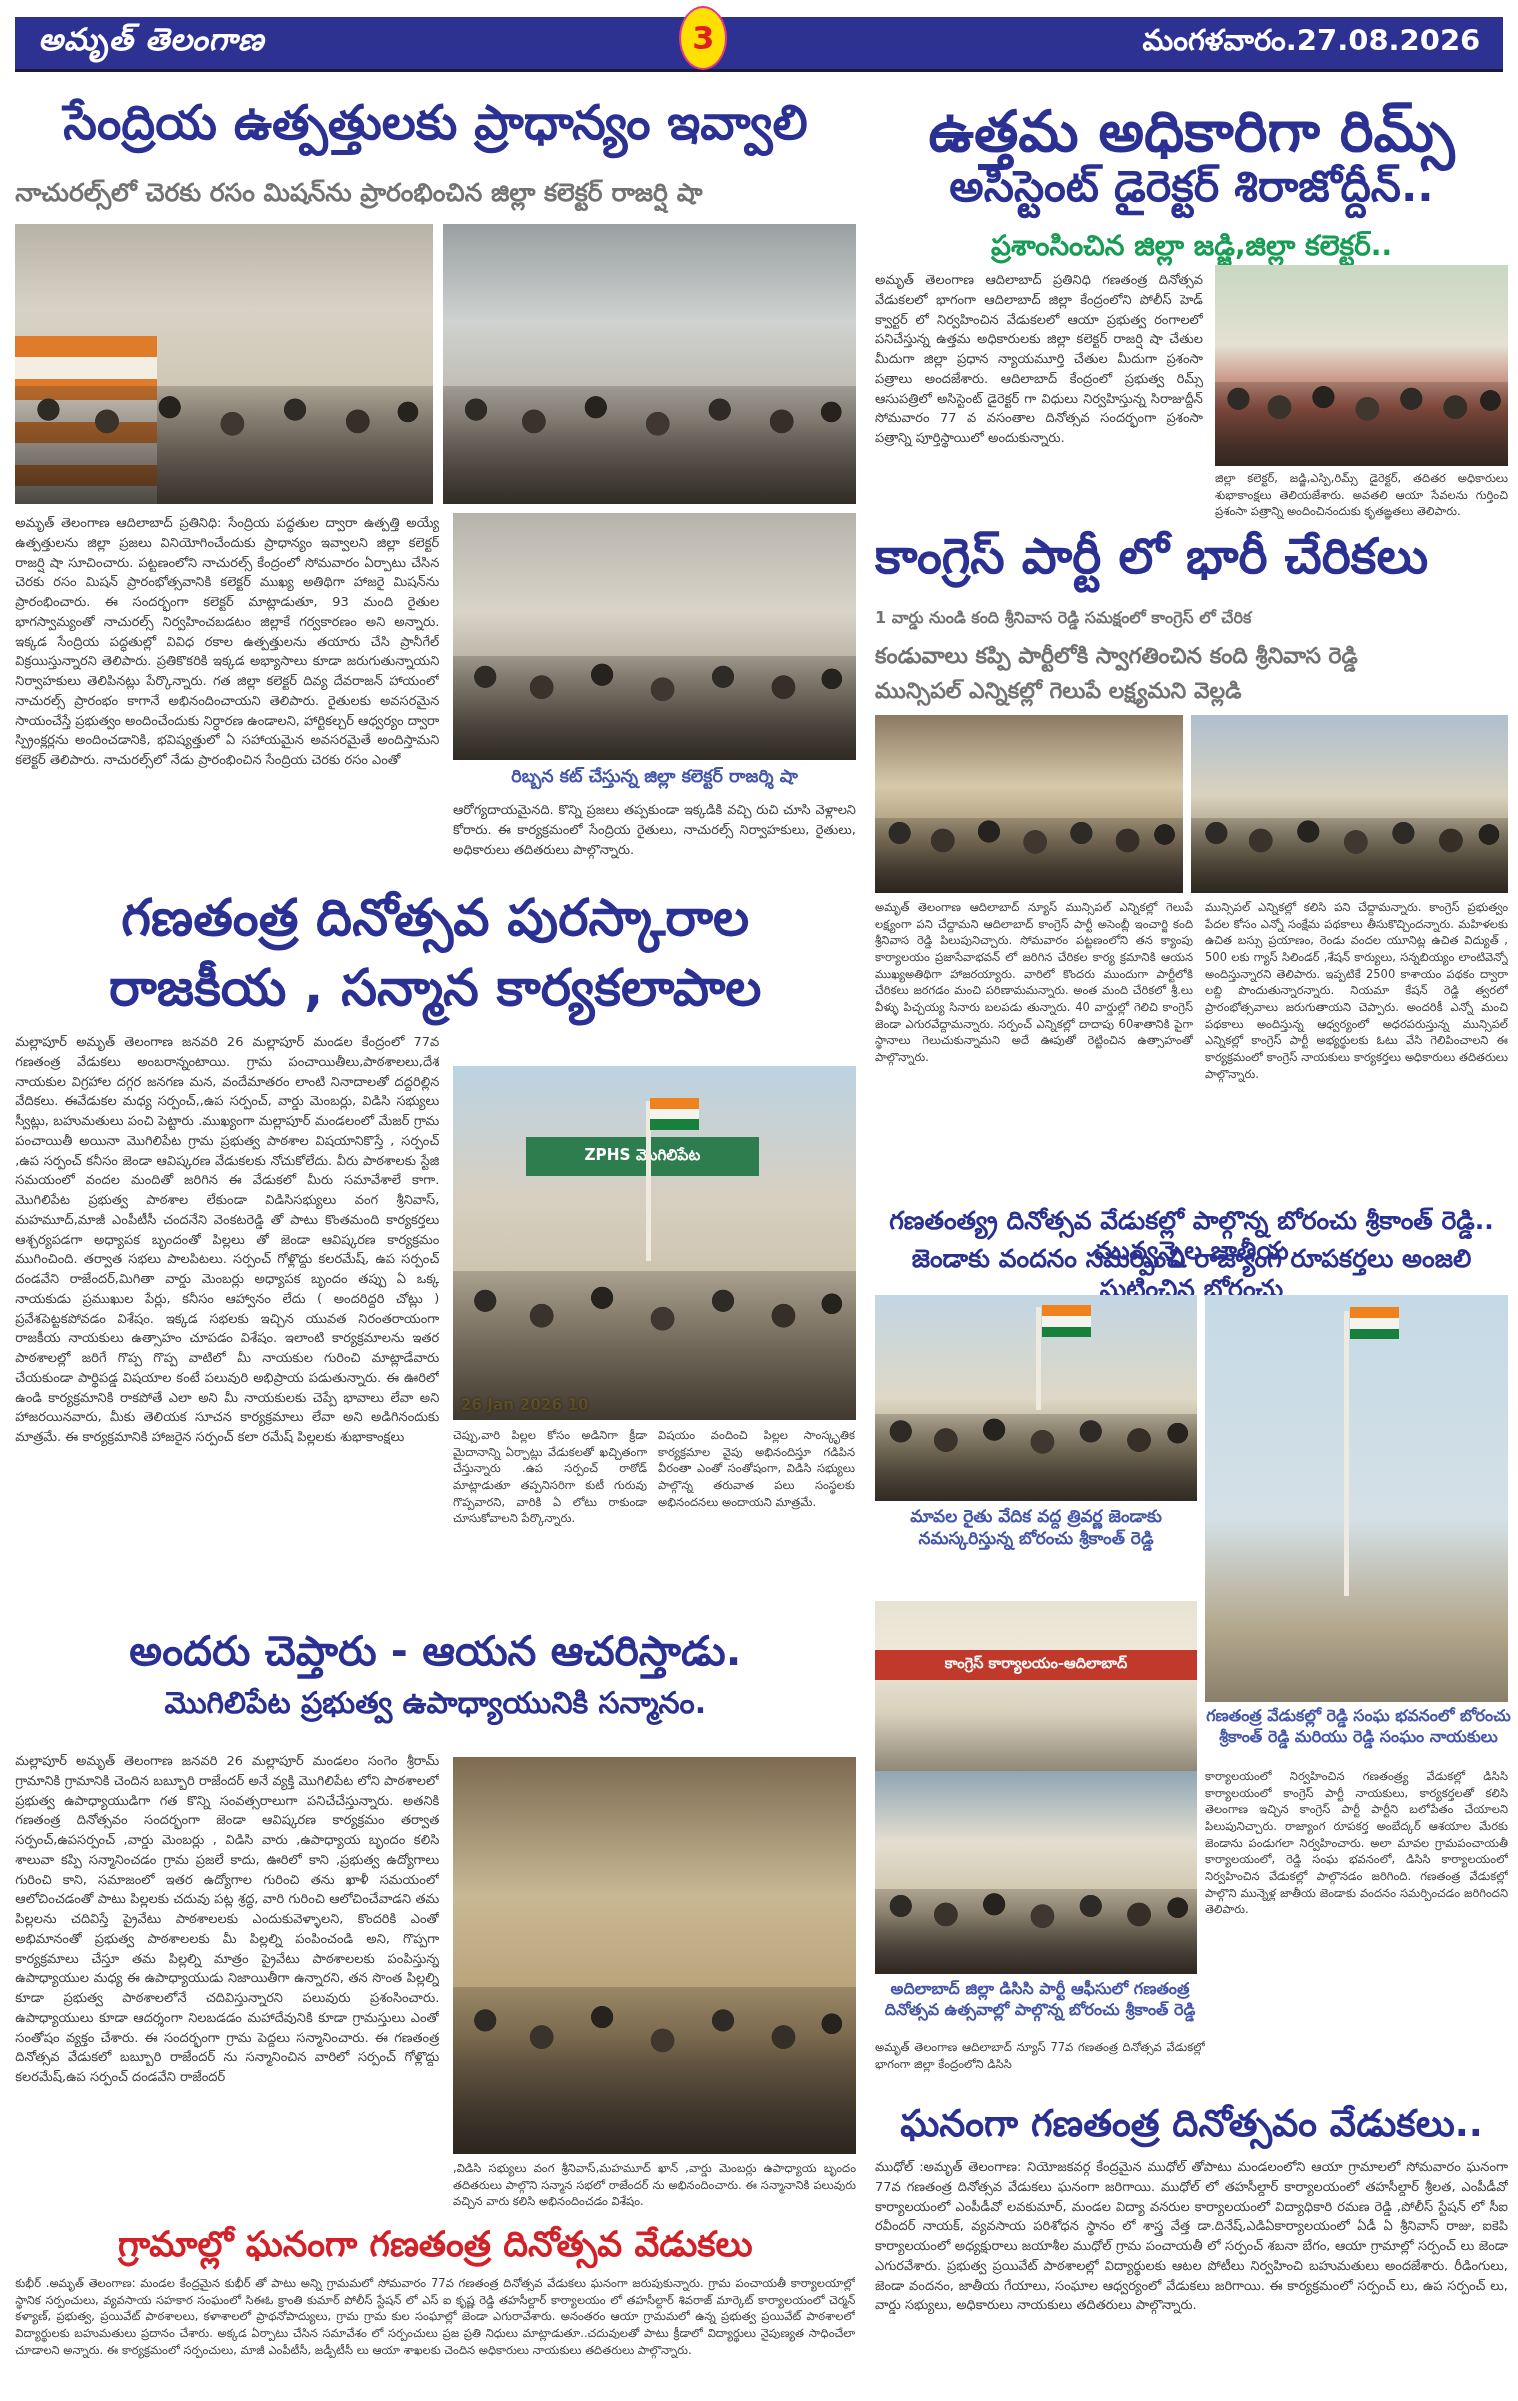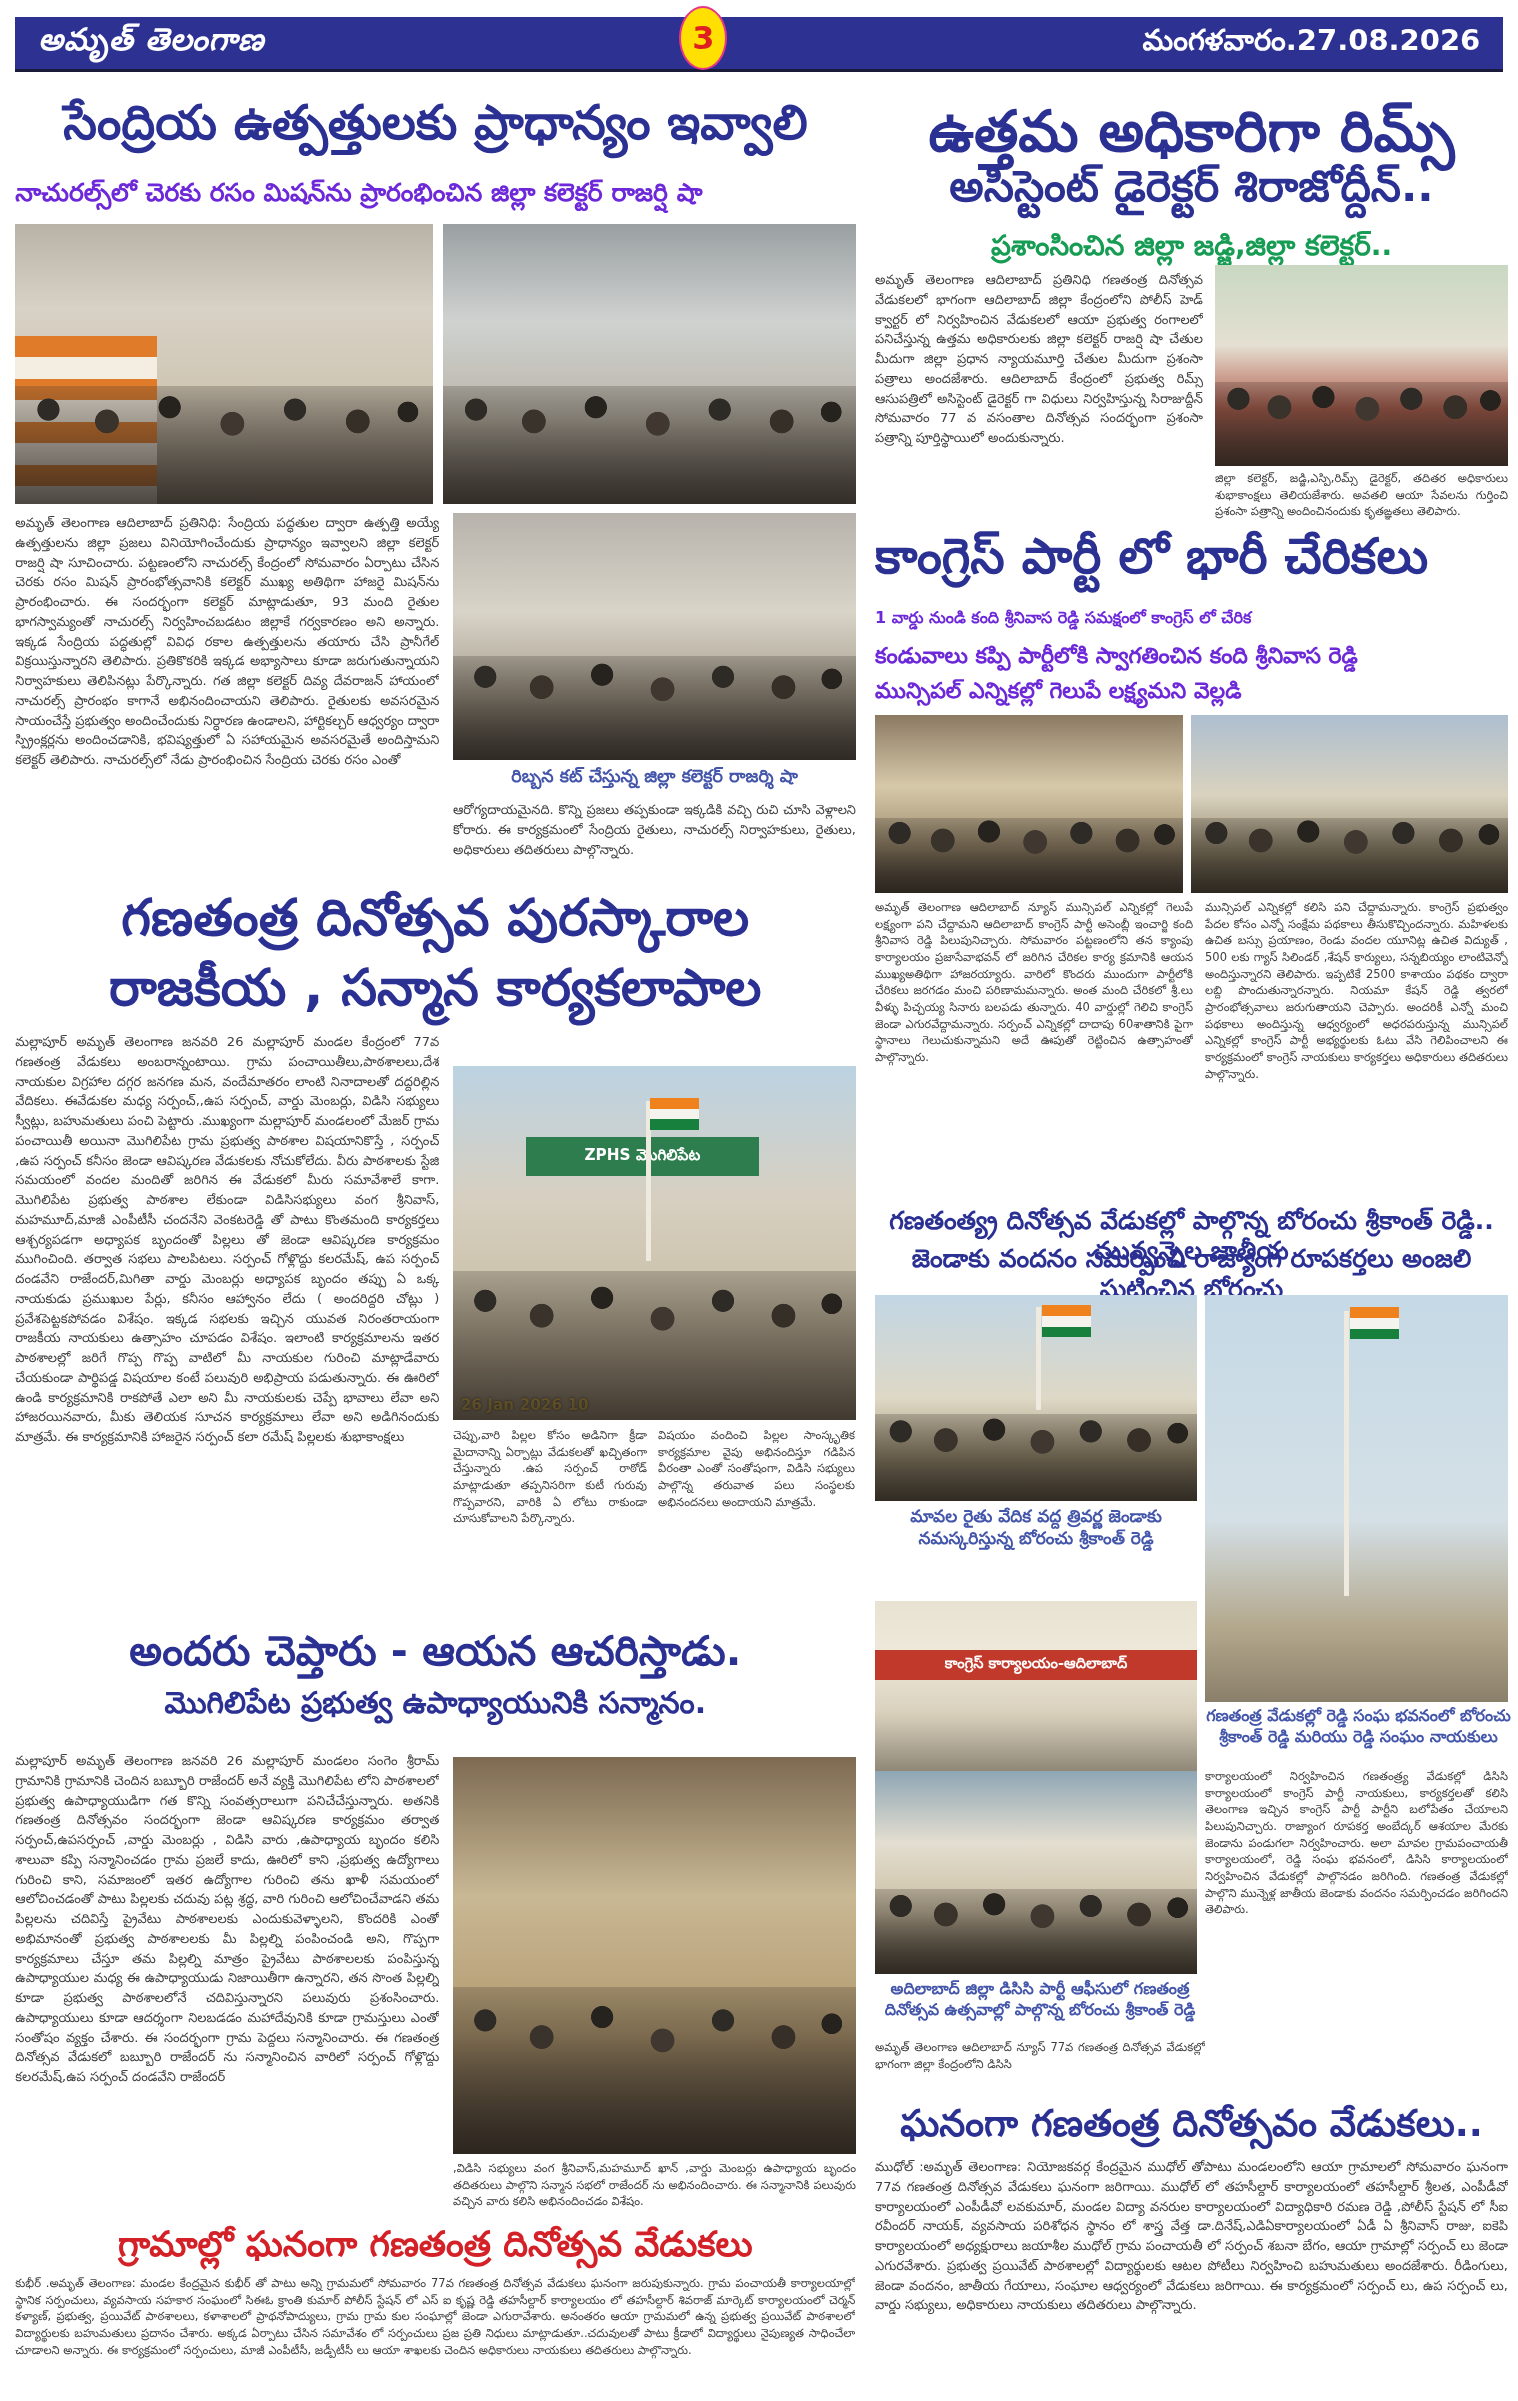--- a/index.html
+++ b/index.html
@@ -7,21 +7,21 @@
   .abs{position:absolute;}
   
   .masthead{left:15.3px;top:17px;width:1488px;height:55px;background:#2d3192;color:#ffffff;display:flex;align-items:center;justify-content:space-between;padding:0 23px;box-sizing:border-box;border-bottom:3.1px solid #1a1a3a;}
   .paper-name{font-size:31px;font-weight:bold;font-style:italic;letter-spacing:0.8px;}
   .page-badge{width:44px;height:60px;background:#ffe000;border:2.3px solid #e8338d;border-radius:50%;display:flex;align-items:center;justify-content:center;color:#e02020;font-size:32px;font-weight:bold;margin-top:-10.7px;}
   .issue-date{font-size:29px;font-weight:bold;}
   
   .hl-blue{color:#2b3093;font-weight:bold;line-height:1.18;}
   .hl-red{color:#d42128;font-weight:bold;line-height:1.2;}
   .hl-green{color:#169c53;font-weight:bold;}
-  .sub-red{color:#6d28d9;font-weight:bold;}
+  .sub-red{color:#737373;font-weight:bold;}
   .center{text-align:center;}
   .body-text{color:#3d3d3d;font-size:13px;line-height:1.52;text-align:justify;overflow:hidden;}
   .body-sm{font-size:11.5px;line-height:1.45;}
   .caption{color:#4456aa;font-weight:bold;text-align:center;line-height:1.3;}
   
   .photo{background:#c9c4ba;overflow:hidden;position:absolute;}
   .photo .ov-strip{position:absolute;left:0;right:0;color:#fff;font-weight:bold;text-align:center;}
   .p-store{background:linear-gradient(180deg,#b9b2a6 0%,#d8d2c6 30%,#cfc6b4 60%,#8e867a 100%);}
   .p-store .crates{position:absolute;left:0;top:40%;width:34%;height:60%;background:repeating-linear-gradient(180deg,#e07b2a 0 21.5px,#f3ede2 21.5px 43px);}
   .p-machine{background:linear-gradient(180deg,#9aa0a2 0%,#cfd2d0 35%,#b9b4a8 70%,#6f6a61 100%);}

